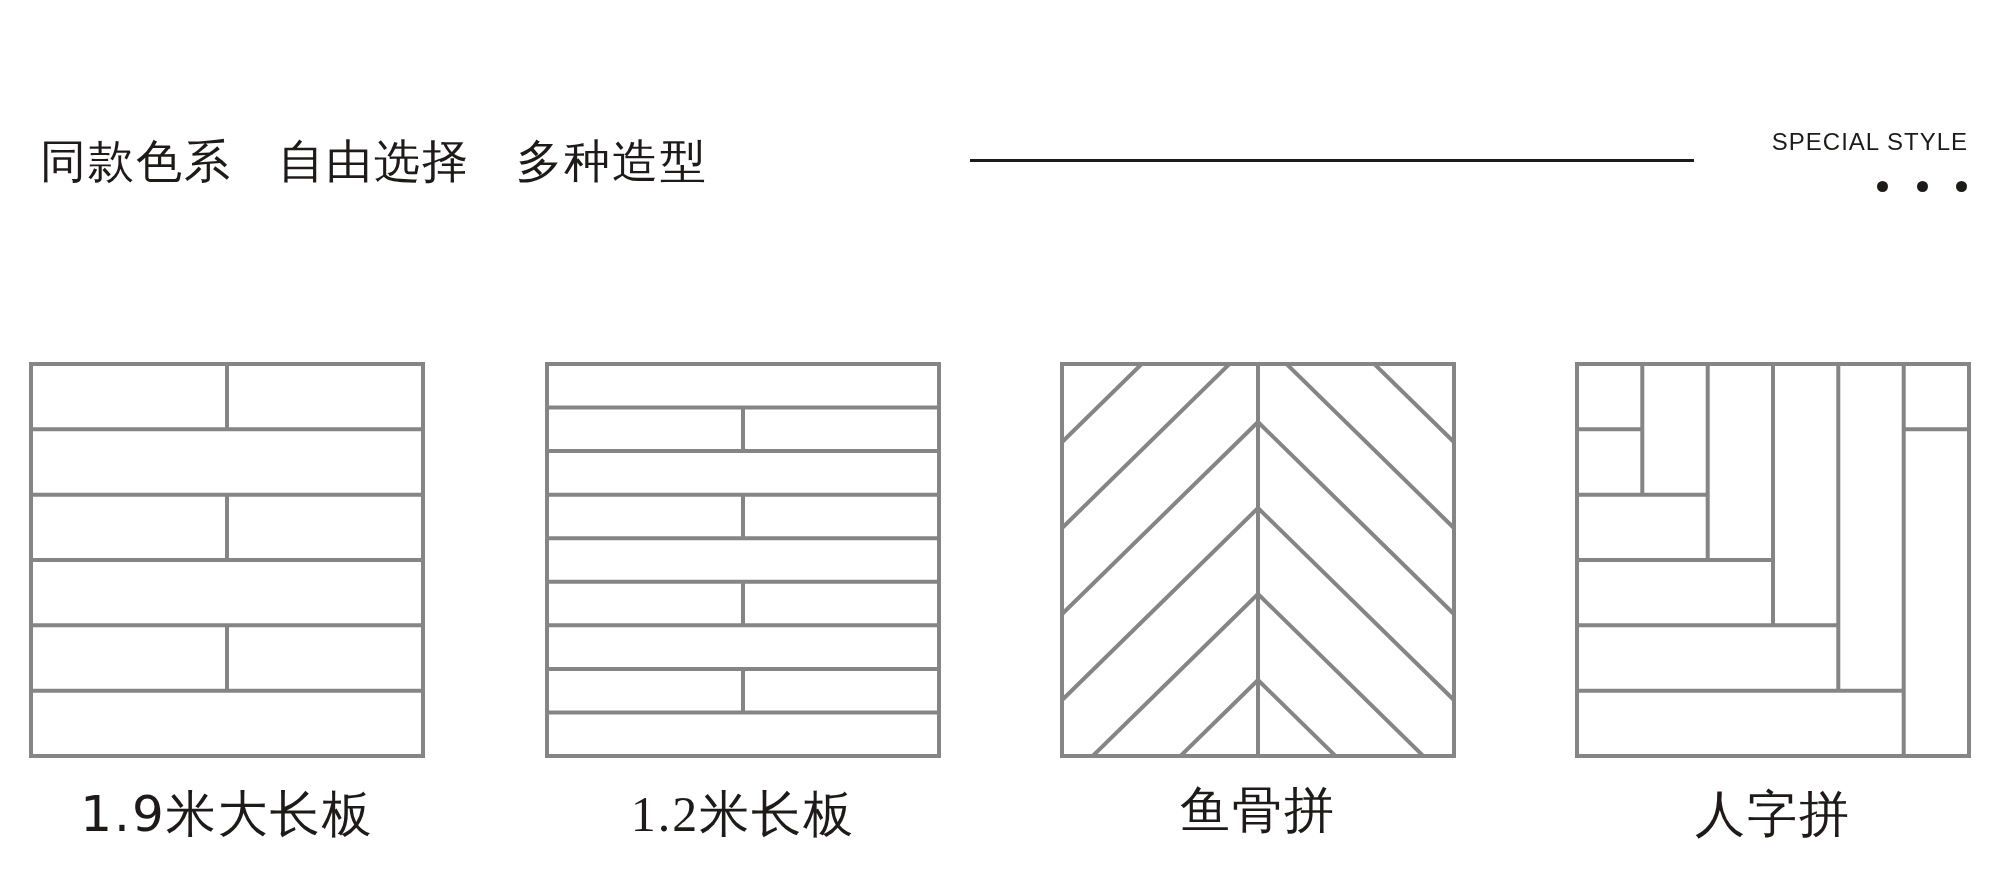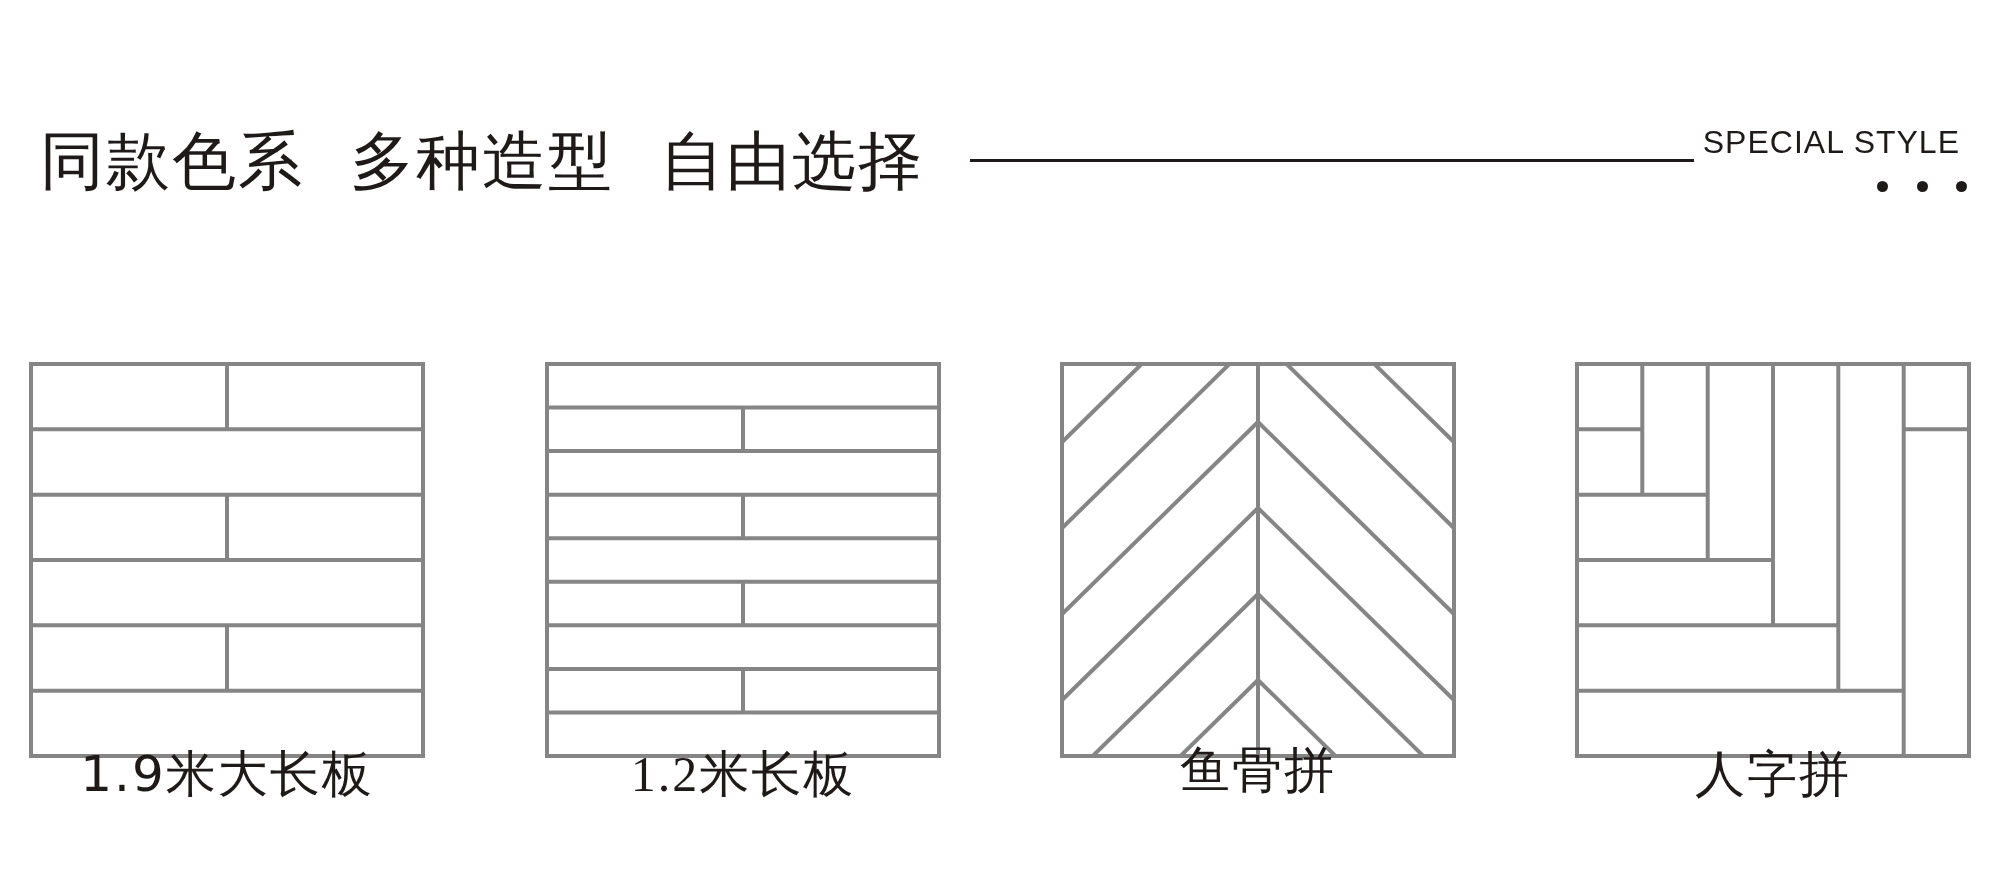--- a/index.html
+++ b/index.html
@@ -15,42 +15,42 @@
     font-family: "DejaVu Sans", "Liberation Sans", sans-serif;
     color: #1e1a19;
   }
   .title {
     position: absolute;
     left: 40px;
     top: 126px;
     height: 70px;
     display: flex;
     align-items: flex-start;
-    font-size: 64px;
+    font-size: 46px;
     line-height: 70px;
     letter-spacing: 2px;
     white-space: nowrap;
   }
   .title .group { display: inline-block; }
   .title .group + .group { margin-left: 46px; }
 
   .rule {
     position: absolute;
     left: 970px;
     top: 159px;
     width: 724px;
     height: 3px;
     background: #1e1a19;
   }
   .special {
     position: absolute;
-    right: 40px;
+    right: 32px;
     top: 126px;
     font-family: "Liberation Sans", "DejaVu Sans", sans-serif;
-    font-size: 32px;
+    font-size: 24px;
     line-height: 32px;
     letter-spacing: 1px;
     white-space: nowrap;
   }
   .dots {
     position: absolute;
     left: 1877px;
     top: 181px;
     width: 92px;
     height: 12px;
@@ -65,36 +65,36 @@
   }
   .tile {
     position: absolute;
     top: 362px;
     width: 396px;
     height: 396px;
   }
   .tile svg { display: block; }
   .label {
     position: absolute;
-    top: 744px;
+    top: 784px;
     width: 396px;
     text-align: center;
     font-size: 50px;
     line-height: 60px;
     letter-spacing: 2px;
     white-space: nowrap;
   }
 </style>
 </head>
 <body>
 
 <div class="title">
   <span class="group">同款色系</span>
+  <span class="group">自由选择</span>
   <span class="group">多种造型</span>
-  <span class="group">自由选择</span>
 </div>
 
 <div class="rule"></div>
 
 <div class="special">SPECIAL STYLE</div>
 
 <div class="dots">
   <span class="dot" style="left:0px;"></span>
   <span class="dot" style="left:40px;"></span>
   <span class="dot" style="left:79px;"></span>

